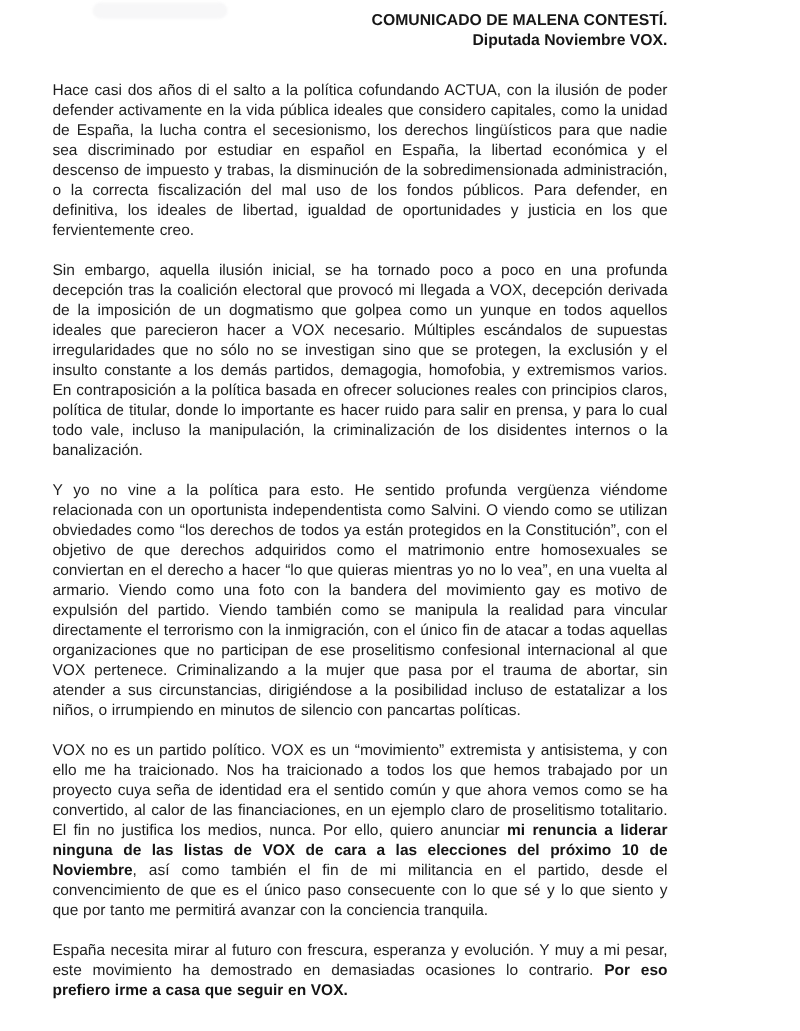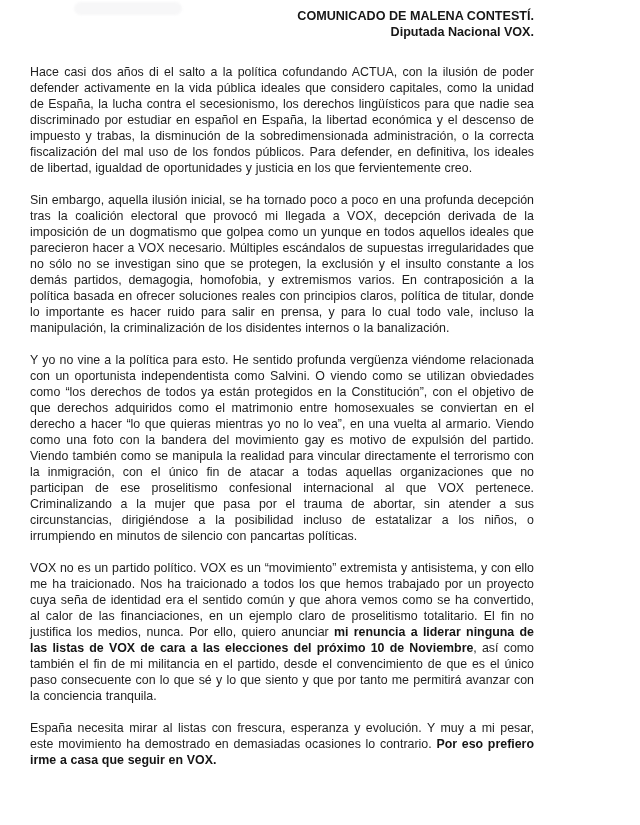--- a/index.html
+++ b/index.html
@@ -9,21 +9,21 @@
   }
   .page {
     position: relative;
     width: 576px;
     height: 825px;
     background: #ffffff;
     font-family: "Liberation Sans", "DejaVu Sans", sans-serif;
     color: #1f1f1f;
     overflow: hidden;
     box-sizing: border-box;
-    padding: 8px 42px 0 30px;
+    padding: 8px 42px 0 42px;
   }
   .erased-mark {
     position: absolute;
     left: 74px;
     top: 2px;
     width: 108px;
     height: 13px;
     background: #f7f7f8;
     border-radius: 7px;
     filter: blur(1px);
@@ -51,24 +51,24 @@
 </style>
 </head>
 <body>
 
 <div class="page">
 
   <div class="erased-mark"></div>
 
   <div class="doc-header">
     <div>COMUNICADO DE MALENA CONTESTÍ.</div>
-    <div>Diputada Nacional VOX.</div>
+    <div>Diputada Noviembre VOX.</div>
   </div>
 
   <div class="doc-body" id="doc-paragraphs">
       <p class="para"><span>Hace casi dos años di el salto a la política cofundando ACTUA, con la ilusión de poder defender activamente en la vida pública ideales que considero capitales, como la unidad de España, la lucha contra el secesionismo, los derechos lingüísticos para que nadie sea discriminado por estudiar en español en España, la libertad económica y el descenso de impuesto y trabas, la disminución de la sobredimensionada administración, o la correcta fiscalización del mal uso de los fondos públicos. Para defender, en definitiva, los ideales de libertad, igualdad de oportunidades y justicia en los que fervientemente creo.</span></p>
       <p class="para"><span>Sin embargo, aquella ilusión inicial, se ha tornado poco a poco en una profunda decepción tras la coalición electoral que provocó mi llegada a VOX, decepción derivada de la imposición de un dogmatismo que golpea como un yunque en todos aquellos ideales que parecieron hacer a VOX necesario. Múltiples escándalos de supuestas irregularidades que no sólo no se investigan sino que se protegen, la exclusión y el insulto constante a los demás partidos, demagogia, homofobia, y extremismos varios. En contraposición a la política basada en ofrecer soluciones reales con principios claros, política de titular, donde lo importante es hacer ruido para salir en prensa, y para lo cual todo vale, incluso la manipulación, la criminalización de los disidentes internos o la banalización.</span></p>
       <p class="para"><span>Y yo no vine a la política para esto. He sentido profunda vergüenza viéndome relacionada con un oportunista independentista como Salvini. O viendo como se utilizan obviedades como “los derechos de todos ya están protegidos en la Constitución”, con el objetivo de que derechos adquiridos como el matrimonio entre homosexuales se conviertan en el derecho a hacer “lo que quieras mientras yo no lo vea”, en una vuelta al armario. Viendo como una foto con la bandera del movimiento gay es motivo de expulsión del partido. Viendo también como se manipula la realidad para vincular directamente el terrorismo con la inmigración, con el único fin de atacar a todas aquellas organizaciones que no participan de ese proselitismo confesional internacional al que VOX pertenece. Criminalizando a la mujer que pasa por el trauma de abortar, sin atender a sus circunstancias, dirigiéndose a la posibilidad incluso de estatalizar a los niños,  o irrumpiendo en minutos de silencio con pancartas políticas.</span></p>
       <p class="para"><span>VOX no es un partido político. VOX es un “movimiento” extremista y antisistema, y con ello me ha traicionado. Nos ha traicionado a todos los que hemos trabajado por un proyecto cuya seña de identidad era el sentido común y que ahora vemos como se ha convertido, al calor de las financiaciones, en un ejemplo claro de proselitismo totalitario. El fin no justifica los medios, nunca. Por ello, quiero anunciar </span><span class="b">mi renuncia a liderar ninguna de las listas de VOX de cara a las elecciones del próximo 10 de Noviembre</span><span>, así como también el fin de mi militancia en el partido, desde el convencimiento de que es el único paso consecuente con lo que sé y lo que siento y que por tanto me permitirá avanzar con la conciencia tranquila.</span></p>
-      <p class="para"><span>España necesita mirar al listas con frescura, esperanza y evolución. Y muy a mi pesar, este movimiento ha demostrado en demasiadas ocasiones lo contrario. </span><span class="b">Por eso prefiero irme a casa que seguir en VOX.</span></p>
+      <p class="para"><span>España necesita mirar al futuro con frescura, esperanza y evolución. Y muy a mi pesar, este movimiento ha demostrado en demasiadas ocasiones lo contrario. </span><span class="b">Por eso prefiero irme a casa que seguir en VOX.</span></p>
     </div>
 
 </div>
 
 </body></html>

